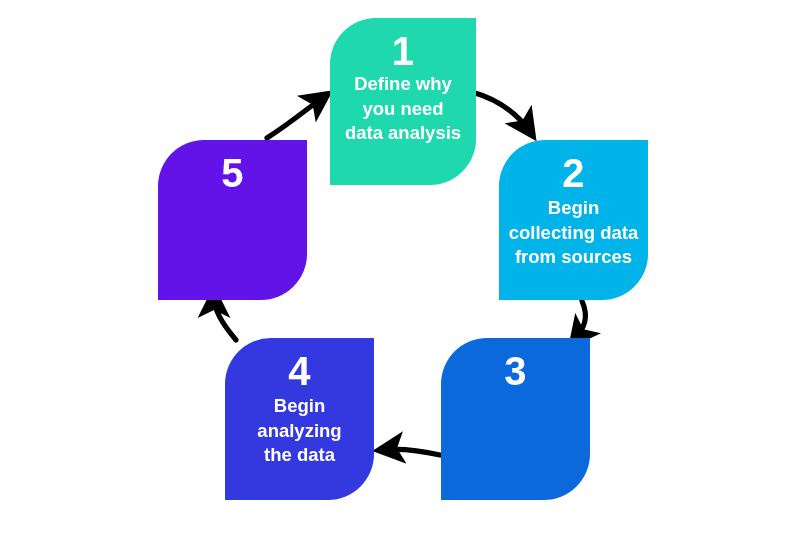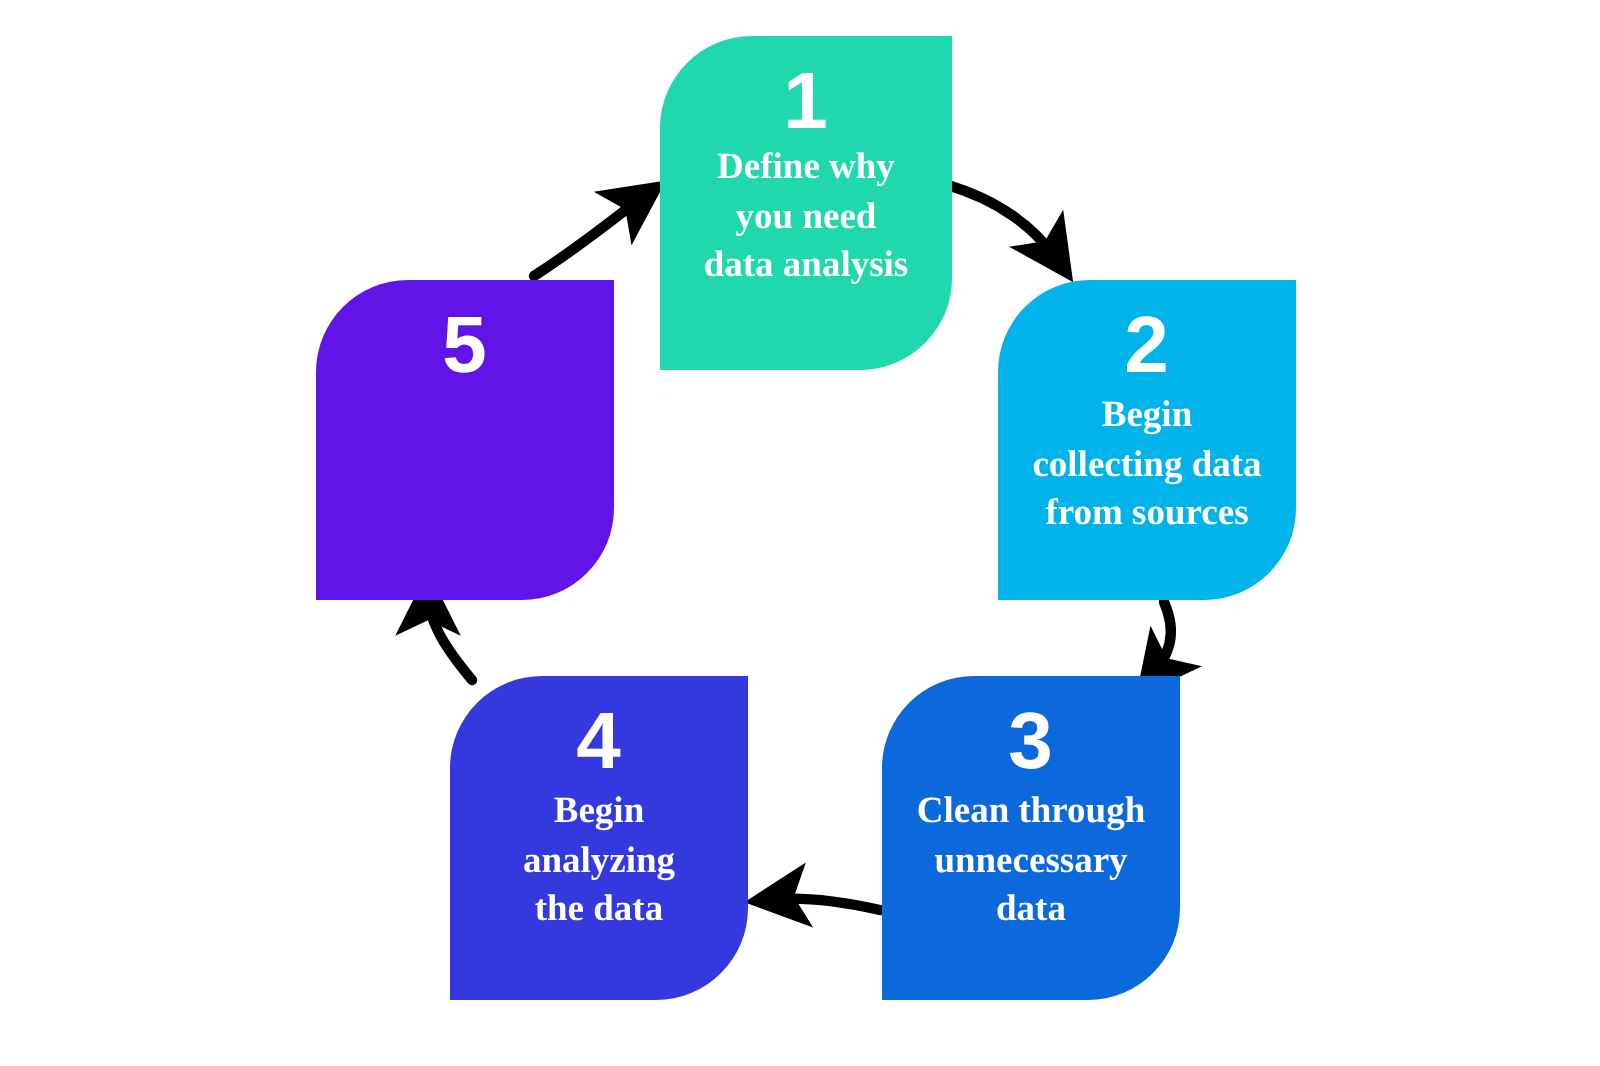--- a/index.html
+++ b/index.html
@@ -49,21 +49,20 @@
     line-height: 1.05;
     letter-spacing: 0.5px;
     margin: 0 0 1px 0;
   }
   .step-label {
     font-size: 18.5px;
     font-weight: bold;
     line-height: 1.33;
     margin: 0;
     white-space: pre-line;
-    font-family: Liberation Serif, serif;
   }
 
   
   #box-1 { left: 330px; top: 18px;  width: 146px; height: 167px; }
   #box-2 { left: 499px; top: 140px; width: 149px; height: 160px; }
   #box-3 { left: 441px; top: 338px; width: 149px; height: 162px; }
   #box-4 { left: 225px; top: 338px; width: 149px; height: 162px; }
   #box-5 { left: 158px; top: 140px; width: 149px; height: 160px; }
 
   #box-1 .step-number { margin-bottom: 0px; }
@@ -114,23 +113,20 @@
 
   <div class="step-box" id="box-2" style="background:#00b3e8;">
     <div class="step-number">2</div>
     <div class="step-label">Begin
 collecting data
 from sources</div>
   </div>
 
   <div class="step-box" id="box-3" style="background:#0b69db;">
     <div class="step-number">3</div>
-    <div class="step-label">Clean through
-unnecessary
-data</div>
   </div>
 
   <div class="step-box" id="box-4" style="background:#3339de;">
     <div class="step-number">4</div>
     <div class="step-label">Begin
 analyzing
 the data</div>
   </div>
 
   <div class="step-box" id="box-5" style="background:#6214e8;">

